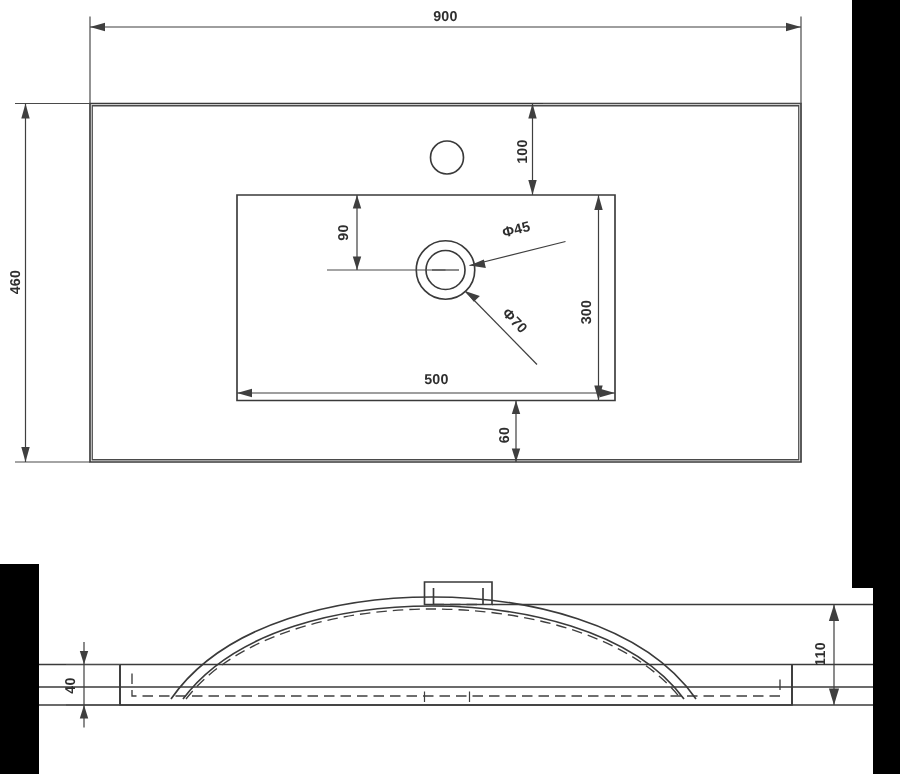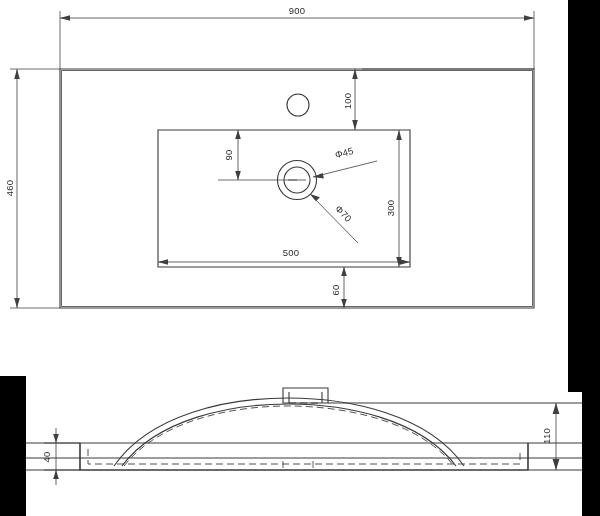--- a/index.html
+++ b/index.html
@@ -13,20 +13,21 @@
     position: relative;
     overflow: hidden;
     font-family: "Liberation Sans", sans-serif;
   }
   #drawing-root {
     position: absolute;
     left: 0;
     top: 0;
     width: 600px;
     height: 516px;
+    font-weight: bold;
   }
   svg#cad-svg {
     display: block;
     width: 600px;
     height: 516px;
   }
   .ln {
     stroke: #3a3a3a;
     stroke-width: 1.1;
     fill: none;

